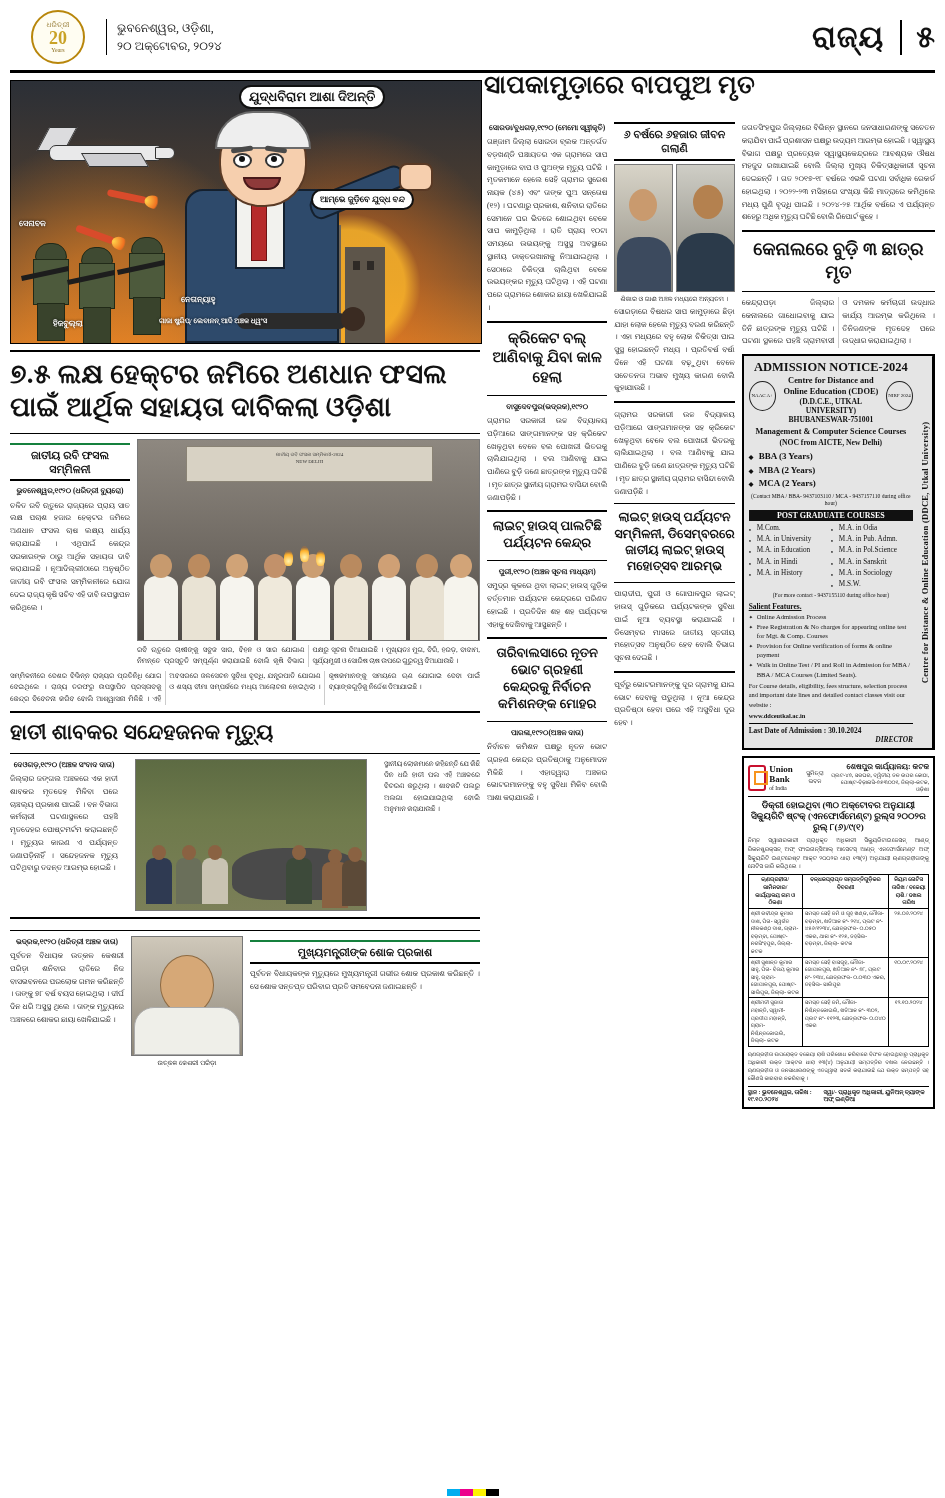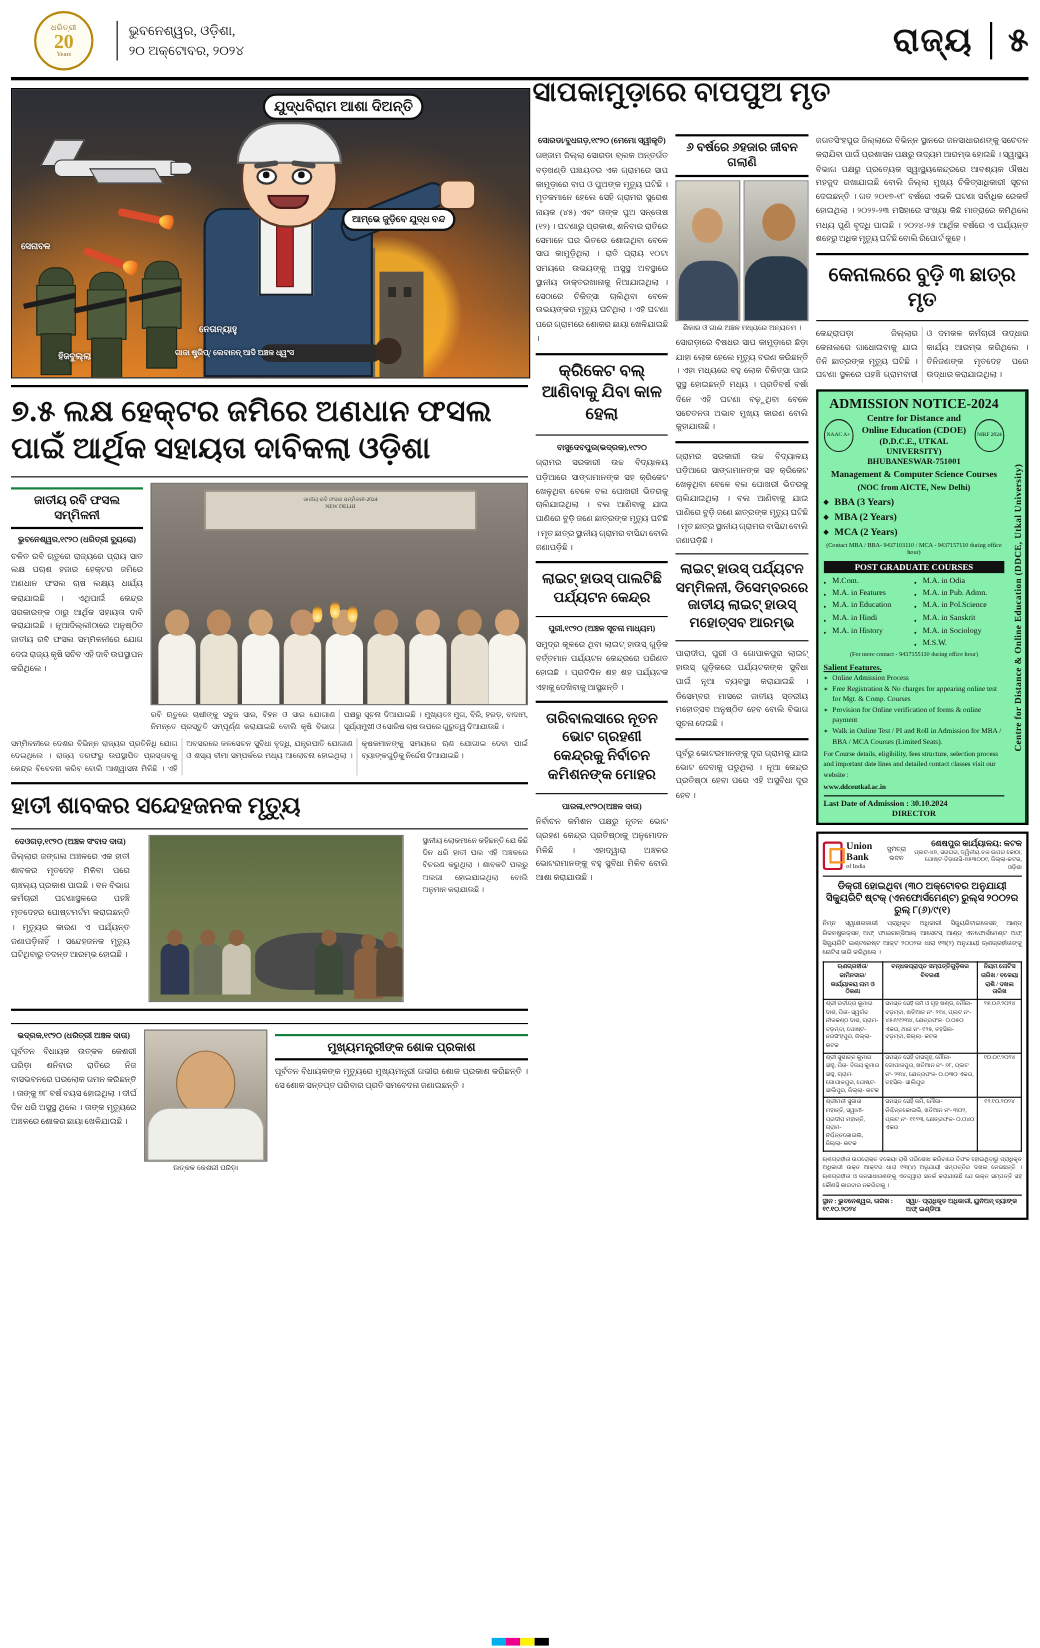--- a/index.html
+++ b/index.html
@@ -121,21 +121,21 @@
   .eleph .man .h{position:absolute;bottom:44px;left:6px;width:14px;height:15px;border-radius:50%;background:#8a6242;}
   .eleph .man .b{position:absolute;bottom:0;left:0;width:26px;height:46px;border-radius:8px 8px 0 0;}
 
   
   .obit{height:118px;position:relative;overflow:hidden;border:1px solid #777;background:#b9b2a6;}
   .obit .bg{position:absolute;inset:0;background:linear-gradient(180deg,#cfc8ba,#8d8679);}
   .obit .h{position:absolute;left:50%;top:18px;transform:translateX(-50%);width:52px;height:58px;border-radius:50%;background:#d6a877;border:1px solid #8d6a42;}
   .obit .b{position:absolute;left:50%;bottom:0;transform:translateX(-50%);width:104px;height:46px;background:#efefe9;border-radius:20px 20px 0 0;border:1px solid #aaa;}
 
   
-  .ad{border:2px solid #000;padding:0;display:flex;background:#86efac;}
+  .ad{border:2px solid #000;padding:0;display:flex;background:#e5e5e5;}
   .ad-side{writing-mode:vertical-rl;transform:rotate(180deg);font-size:8.5px;font-weight:bold;
      text-align:center;padding:6px 2px;border-left:1px solid #000;letter-spacing:.3px;}
   .ad-main{flex:1;padding:4px 5px;}
   .ad-title{font-size:12.5px;font-weight:bold;text-align:center;line-height:1.15;}
   .ad-head{display:flex;align-items:center;gap:4px;justify-content:center;margin-top:2px;}
   .ad-emb{width:28px;height:28px;border-radius:50%;border:1.5px solid #222;display:flex;align-items:center;justify-content:center;font-size:5px;text-align:center;line-height:1.1;}
   .ad-sub{font-size:8.4px;font-weight:bold;line-height:1.25;text-align:center;}
   .ad-sub2{font-size:7.6px;font-weight:bold;text-align:center;}
   .ad-h2{font-size:8.2px;font-weight:bold;text-align:center;margin-top:3px;line-height:1.3;}
   .ad-courses{margin:3px 0 0 0;padding:0;list-style:none;}
@@ -147,21 +147,21 @@
   .ad-pg ul{margin:0;padding:0;list-style:none;flex:1;}
   .ad-pg li{position:relative;padding-left:8px;}
   .ad-pg li:before{content:"\25CF";position:absolute;left:0;font-size:4px;top:4px;}
   .ad-sal{font-size:7.4px;font-weight:bold;margin-top:3px;text-decoration:underline;}
   .ad-feat{margin:1px 0 0 0;padding:0;list-style:none;font-size:6.6px;line-height:1.45;}
   .ad-feat li{position:relative;padding-left:8px;}
   .ad-feat li:before{content:"\2726";position:absolute;left:0;font-size:5px;top:2px;}
   .ad-note{font-size:6.4px;line-height:1.45;margin-top:2px;}
   .ad-web{font-weight:bold;}
   .ad-last{font-size:7.4px;font-weight:bold;margin-top:3px;border-top:1px solid #000;padding-top:2px;}
-  .ad-dir{font-size:7.4px;font-weight:bold;text-align:center;}
+  .ad-dir{font-size:7.4px;font-weight:bold;font-style:italic;text-align:right;}
 
   
   .bank{border:2px solid #000;margin-top:6px;padding:4px;}
   .bank-top{display:flex;align-items:center;gap:6px;border-bottom:1px solid #000;padding-bottom:3px;}
   .bank-logo{display:flex;align-items:center;gap:3px;}
   .ub-mark{width:22px;height:22px;border:2px solid #c8102e;border-radius:3px;position:relative;}
   .ub-mark:after{content:"";position:absolute;left:4px;top:4px;width:10px;height:10px;border:2px solid #f7941d;}
   .bank-name{font-size:9px;font-weight:bold;line-height:1.1;}
   .bank-name small{display:block;font-size:5.5px;font-weight:normal;}
   .bank-od{font-size:6px;text-align:center;line-height:1.3;flex:1;}
@@ -503,21 +503,21 @@
           <ul class="ad-courses">
             <li>BBA (3 Years)</li>
             <li>MBA (2 Years)</li>
             <li>MCA (2 Years)</li>
           </ul>
           <div class="ad-contact">(Contact MBA / BBA- 9437103110 / MCA - 9437157110 during office hour)</div>
           <div class="ad-bar">POST GRADUATE COURSES</div>
           <div class="ad-pg">
             <ul>
               <li>M.Com.</li>
-              <li>M.A. in Features</li>
+              <li>M.A. in University</li>
               <li>M.A. in Education</li>
               <li>M.A. in Hindi</li>
               <li>M.A. in History</li>
             </ul>
             <ul>
               <li>M.A. in Odia</li>
               <li>M.A. in Pub. Admn.</li>
               <li>M.A. in Pol.Science</li>
               <li>M.A. in Sanskrit</li>
               <li>M.A. in Sociology</li>

